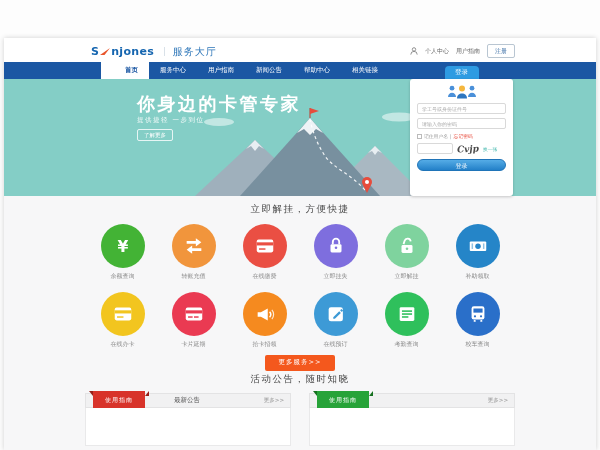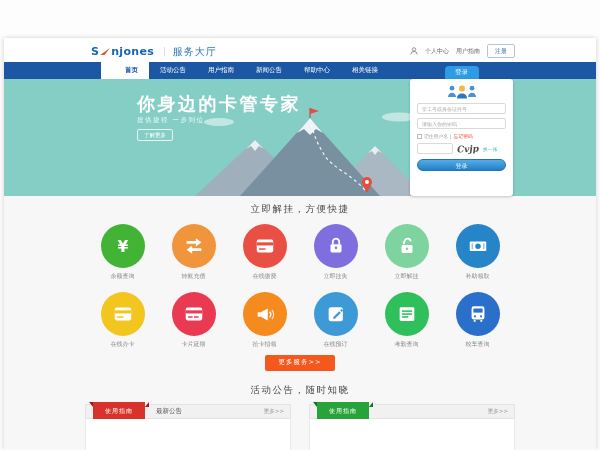--- a/index.html
+++ b/index.html
@@ -62,35 +62,35 @@
   
   .lower { background:#f7f7f8; height:254px; text-align:center; padding-top:7px; }
   .sec-title { font-size:9.5px; color:#4a4a4a; letter-spacing:1.5px; }
   .svc-row { display:flex; justify-content:center; width:430px; margin:8px auto 0; }
   .svc { width:71px; } 
   .circle { width:44px; height:44px; border-radius:50%; margin:0 auto; display:flex;
     align-items:center; justify-content:center; }
   .svc-label { font-size:6px; color:#8a8a8a; margin-top:4px; display:block; }
   .more-btn { display:inline-block; background:#f4581d; color:#fff;
     font-size:6.5px; padding:3.5px 14px; border-radius:2px; letter-spacing:1px; }
-  .ann-title { margin-top:13px; }
+  .ann-title { margin-top:2px; }
   .panels { width:430px; margin:7px auto 0; display:flex; gap:18px; text-align:left; }
   .panel { flex:1; position:relative; }
   .pbar { height:15px; background:#f1f1f2; border:1px solid #e3e3e4; display:flex;
     align-items:center; }
   .ribbon { position:absolute; left:8px; top:-2px; height:17px; width:52px; color:#fff;
     font-size:6px; text-align:center; line-height:17px; letter-spacing:1px; }
   .ribbon.red { background:#d8332a; }
   .ribbon.green { background:#27a339; }
   .ribbon:before, .ribbon:after { content:""; position:absolute; top:0; border-style:solid; }
   .ribbon.red:before { left:-4px; border-width:0 4px 5px 0; border-color:transparent #971f18 transparent transparent; }
   .ribbon.red:after { right:-4px; border-width:0 0 5px 4px; border-color:transparent transparent #971f18 transparent; }
   .ribbon.green:before { left:-4px; border-width:0 4px 5px 0; border-color:transparent #15701f transparent transparent; }
   .ribbon.green:after { right:-4px; border-width:0 0 5px 4px; border-color:transparent transparent #15701f transparent; }
-  .pbar-sub { margin-left:70px; font-size:6.5px; color:#555; }
+  .pbar-sub { margin-left:88px; font-size:6.5px; color:#555; }
   .pbar-more { margin-left:auto; font-size:5.5px; color:#999; padding-right:6px; }
   .pbody { height:38px; background:#fff; border:1px solid #e9e9ea; border-top:0; }
 </style>
 </head>
 <body>
 
 <div class="page">
 
   <div class="hdr">
     <div class="container">
@@ -111,21 +111,21 @@
         <span class="hdr-link">个人中心</span>
         <span class="hdr-link">用户指南</span>
         <span class="reg-btn">注册</span>
       </div>
     </div>
   </div>
 
   <div class="nav">
     <div class="container">
       <span class="nav-item active">首页</span>
-      <span class="nav-item">活动公告</span>
+      <span class="nav-item">服务中心</span>
       <span class="nav-item">用户指南</span>
       <span class="nav-item">新闻公告</span>
       <span class="nav-item">帮助中心</span>
       <span class="nav-item">相关链接</span>
     </div>
   </div>
 
   <div class="banner">
     <div class="container">
       <div class="headline">你身边的卡管专家</div>

